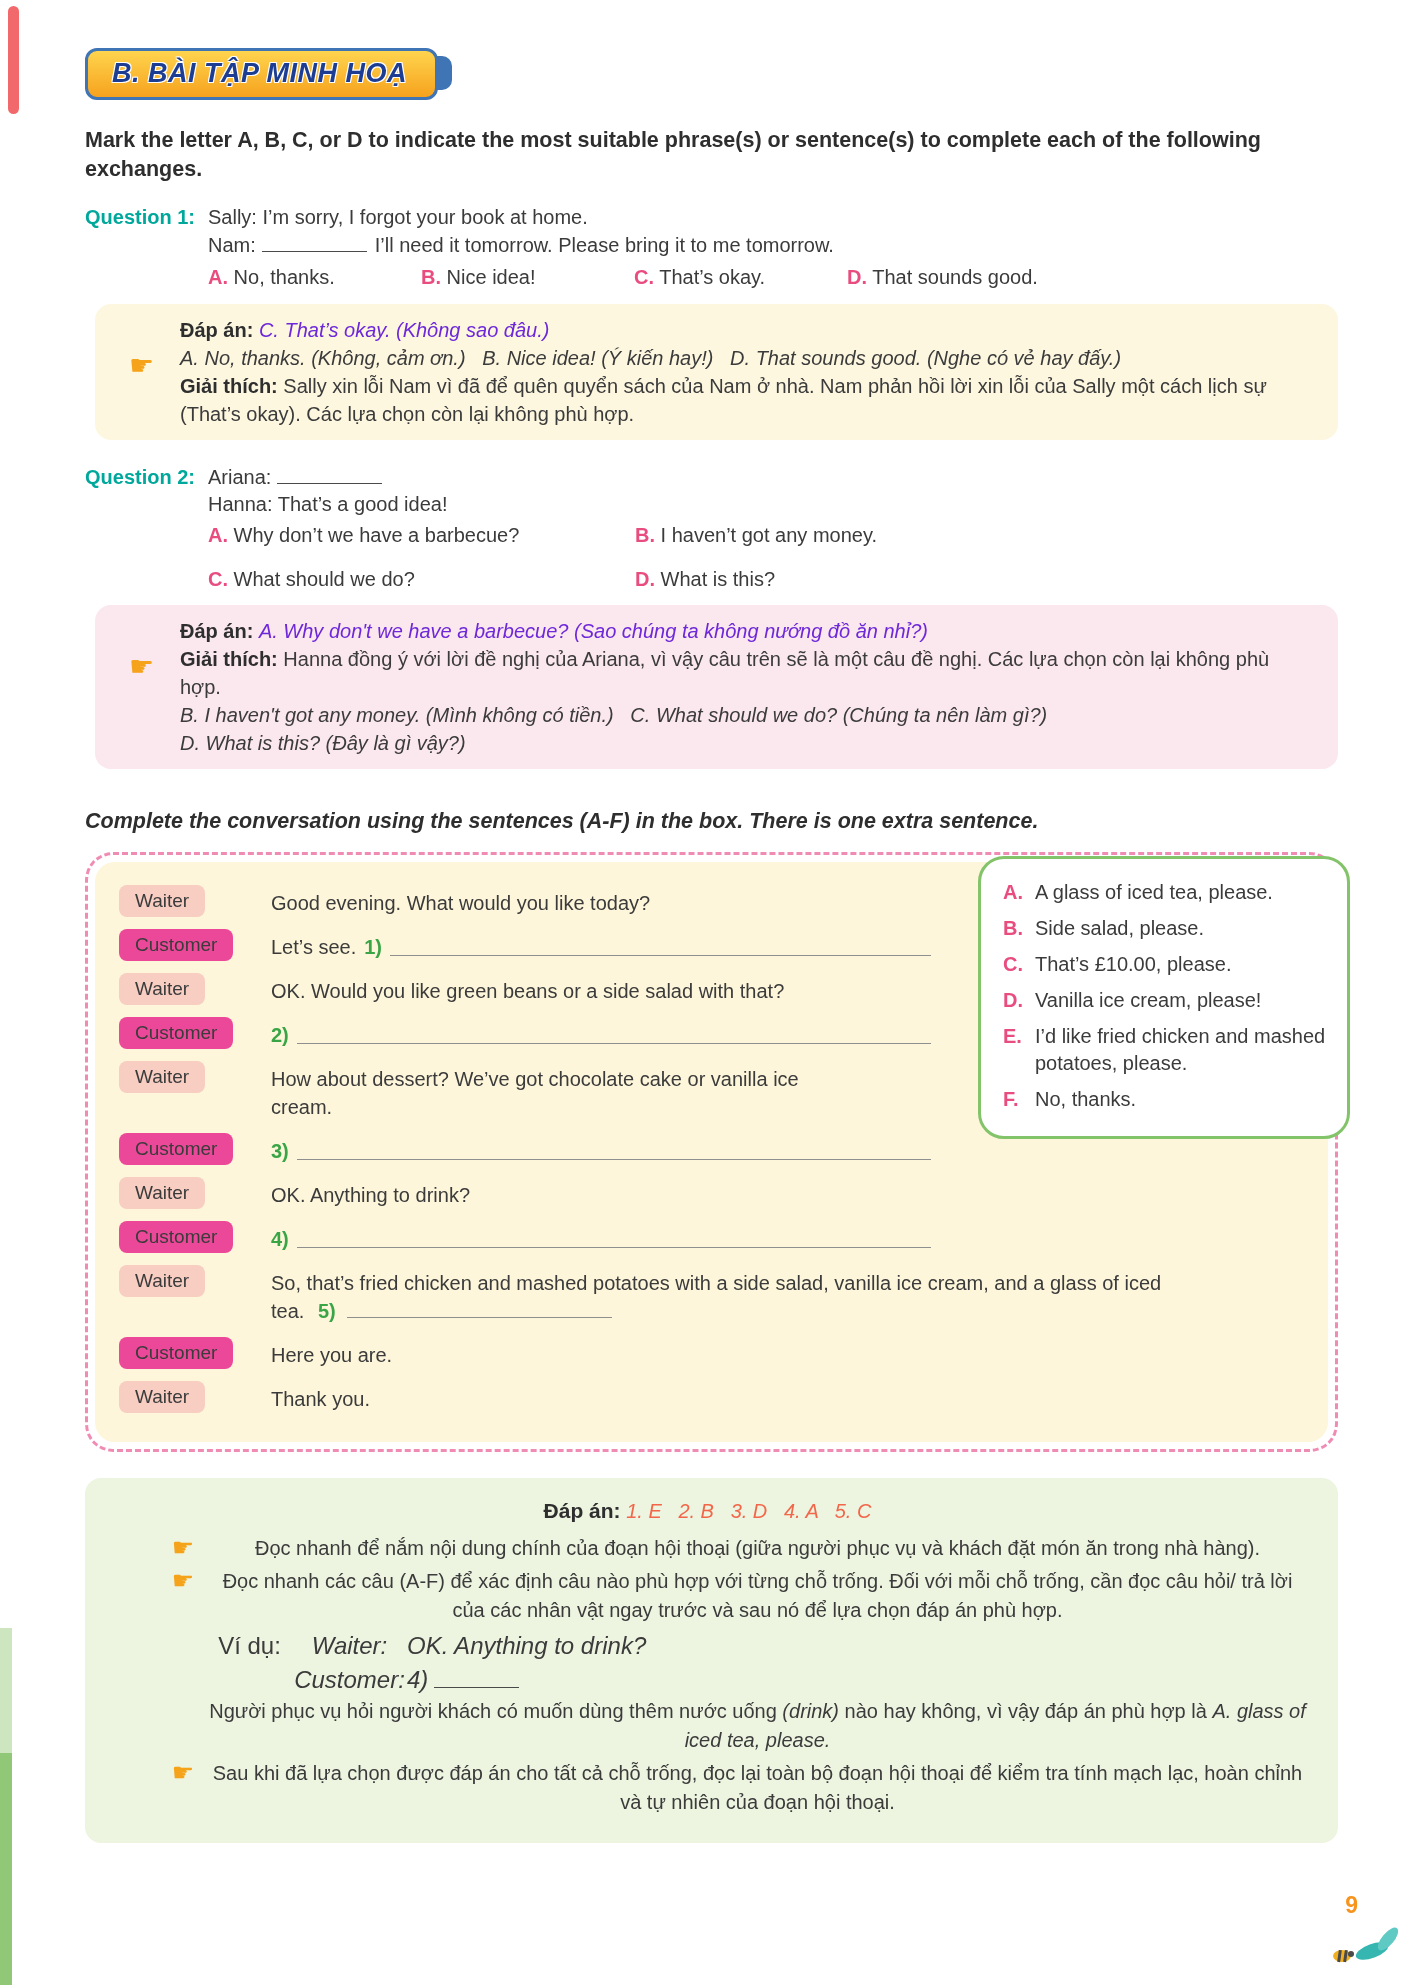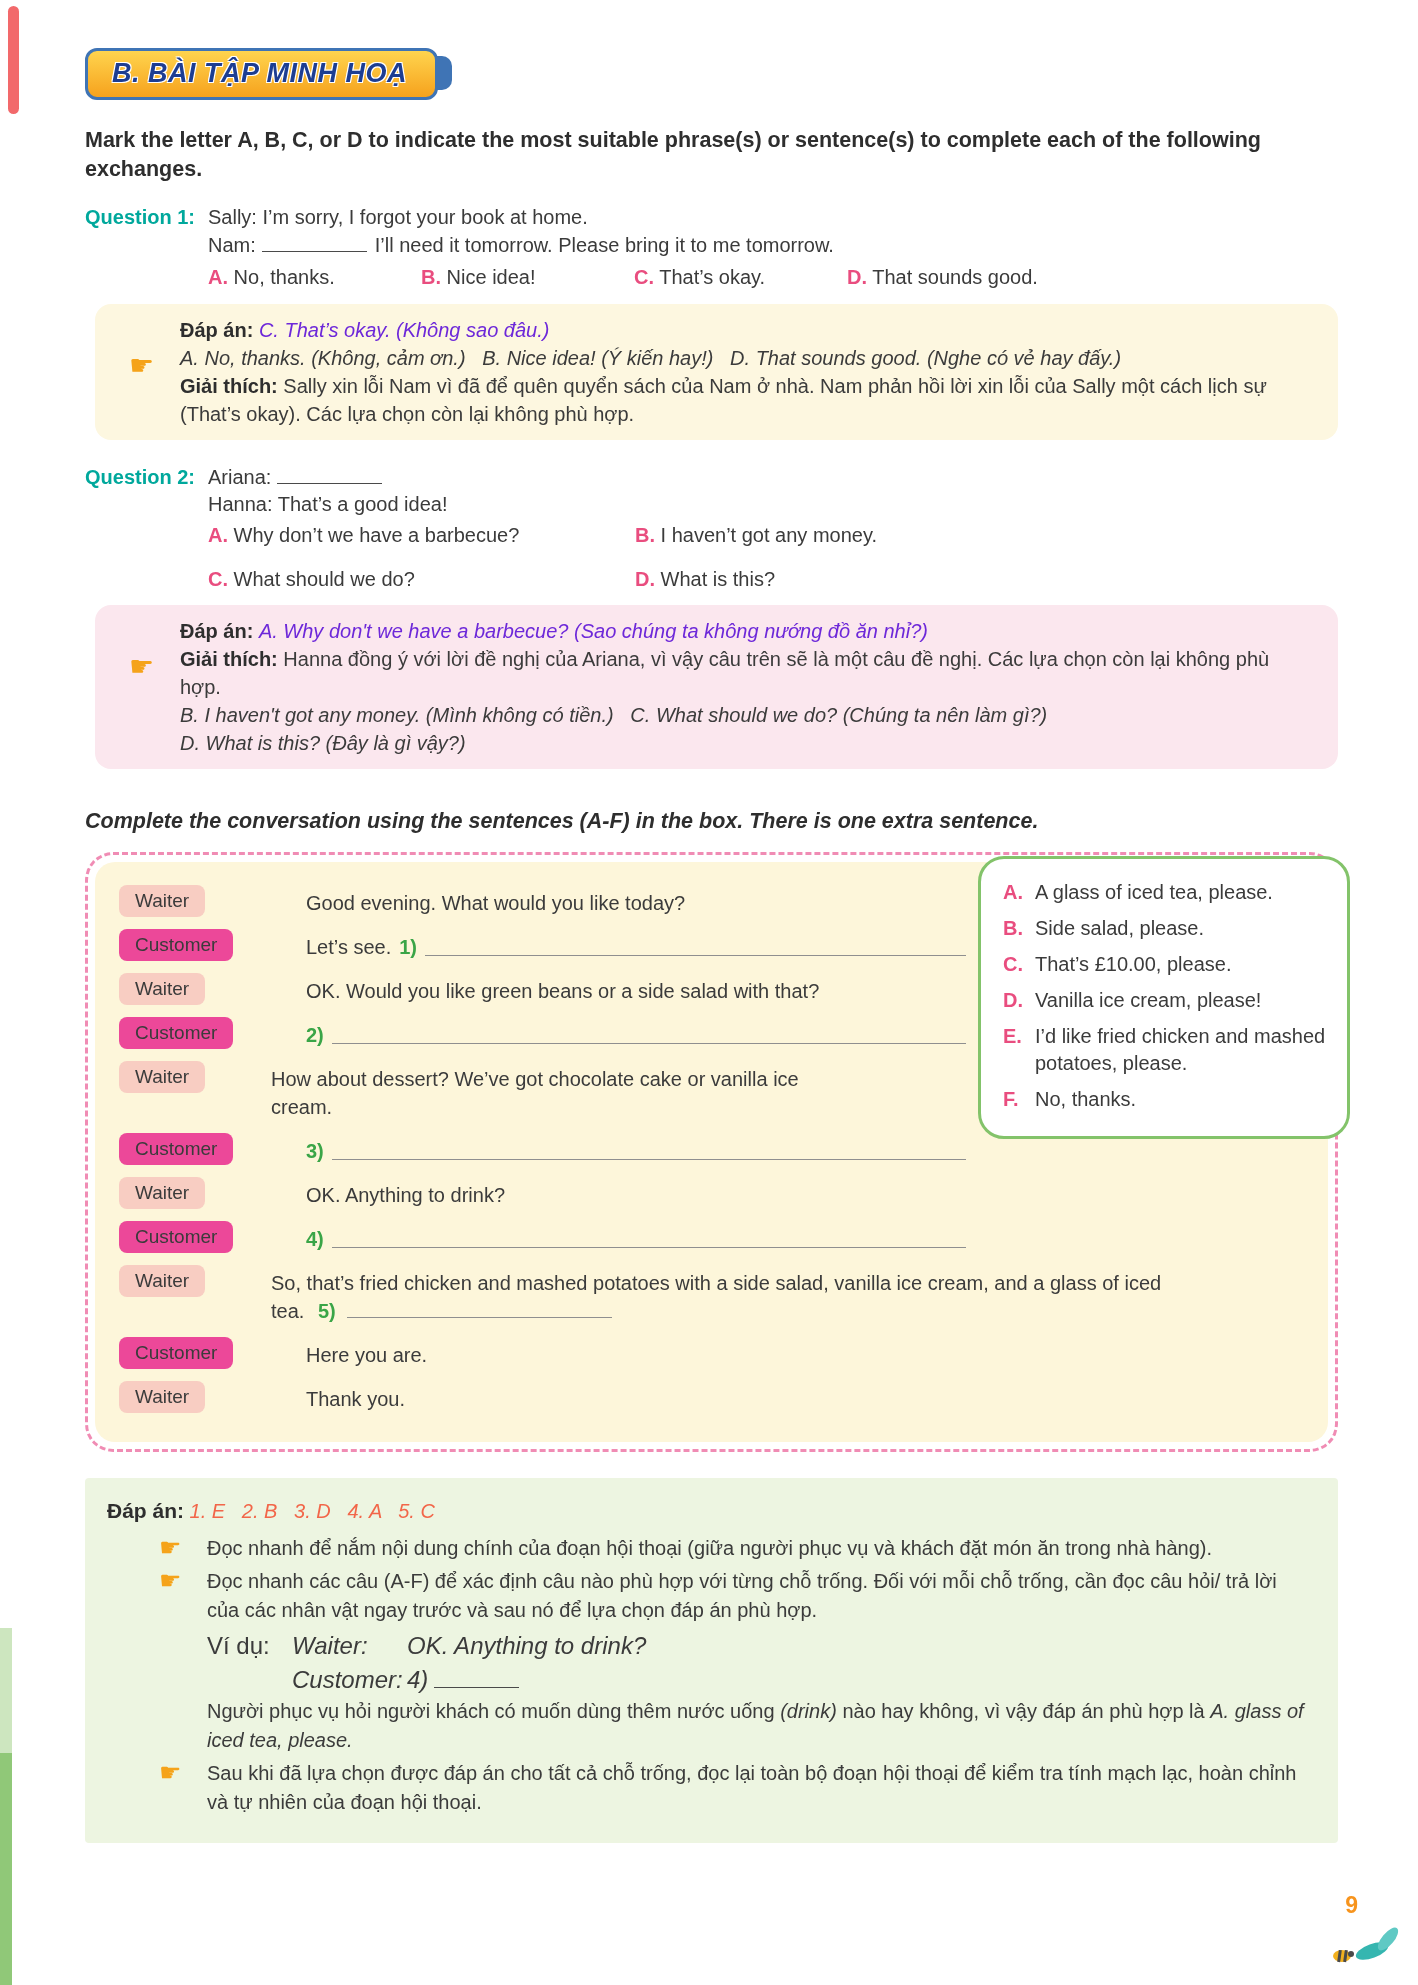--- a/index.html
+++ b/index.html
@@ -56,42 +56,42 @@
   
   .conv-wrap { position:relative; margin-top:14px; }
   .conv-box { border:3px dashed #f08cb4; border-radius:28px; padding:7px; }
   .conv-inner { background:#fdf6da; border-radius:20px; padding:22px 24px 18px 24px; min-height:520px; }
   .conv-row { display:flex; margin-bottom:11px; }
   .spk-col { flex:0 0 152px; padding-top:1px; }
   .spk { display:inline-block; padding:5px 16px; border-radius:8px; font-size:19px; color:#3b3b3b; }
   .spk.waiter { background:#f8cdc2; }
   .spk.customer { background:#ec4899; }
   .conv-content { font-size:20px; line-height:1.4; padding-top:5px; }
-  .conv-content.narrow { width:660px;margin-left:35px; }
+  .conv-content.narrow { width:660px; }
   .conv-content.dessert { width:540px; }
   .conv-content.wide { width:900px; }
   .conv-content.flexline { display:flex; align-items:baseline; }
   .conv-text { margin-right:8px; }
   .conv-text:empty { margin-right:0; }
   .blank-num { color:#3aa547; font-weight:bold; }
   .blank-line { flex:1; border-bottom:1.7px solid #8f8f8f; margin-left:8px; align-self:flex-end; transform:translateY(-5px); }
   .blank-inline { display:inline-block; width:265px; border-bottom:1.7px solid #8f8f8f; margin-left:6px; }
 
   
   .choices-box {
     position:absolute; top:4px; right:-12px; width:372px; z-index:3;
     background:#fff; border:3px solid #83c36a; border-radius:26px;
     padding:20px 16px 14px 22px; font-size:20px; line-height:1.35;
   }
   .choice { display:flex; margin-bottom:9px; }
   .choice-letter { flex:0 0 32px; color:#e94d7f; font-weight:bold; }
   .choice-text { flex:1; }
 
   
-  .final { background:#edf5e1; border-radius:4px; margin-top:26px; padding:18px 30px 22px 22px; font-size:20px; line-height:1.42; }
+  .final { background:#edf5e1; border-radius:16px; margin-top:26px; padding:18px 30px 22px 22px; font-size:20px; line-height:1.42;text-align:center; }
   .final-answer-line { margin-bottom:8px; }
   .final-answer-line b { color:#2e2e2e; font-size:21px; }
   .final-answers { color:#f26649; font-style:italic; }
   .bullet { display:flex; padding-left:52px; margin-bottom:5px; }
   .bullet-icon { flex:0 0 48px; color:#f5a31a; font-size:25px; font-family:"DejaVu Sans",sans-serif; line-height:1.1; }
   .bullet-text { flex:1; }
   .ex-row { display:flex; margin-left:100px; font-size:24px; }
   .ex-c1 { flex:0 0 85px; }
   .ex-c2 { flex:0 0 115px; font-style:italic; }
   .ex-c3 { font-style:italic; }

